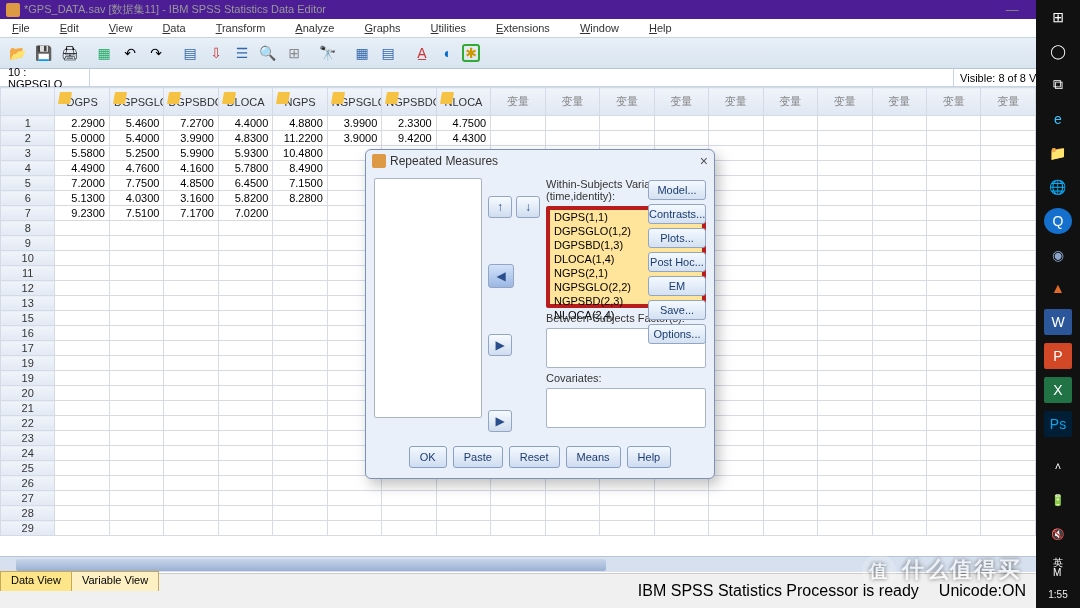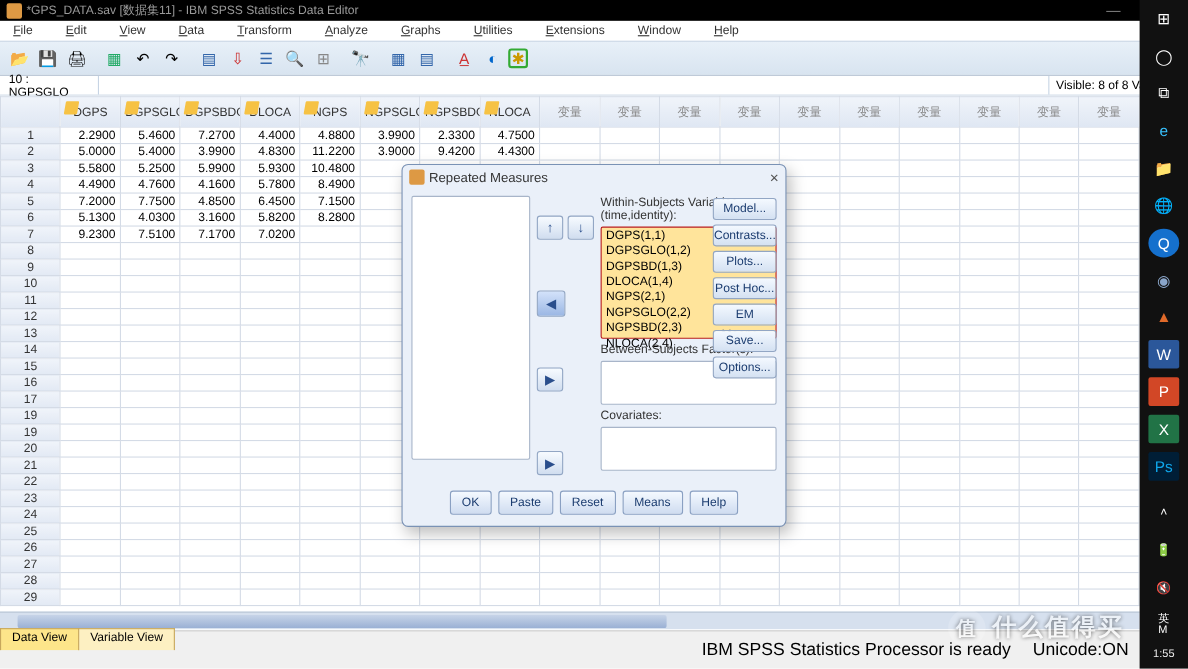--- a/index.html
+++ b/index.html
@@ -1,17 +1,17 @@
 <!DOCTYPE html>
 <html><head>
 <meta charset="utf-8">
 <style>
 * { box-sizing: border-box; margin: 0; padding: 0; font-family: "Segoe UI", Tahoma, sans-serif; }
 body { width: 1080px; height: 608px; background: #fff; overflow: hidden; position: relative; font-size: 11px; }
-.titlebar { height: 19px; background: #000000; display: flex; align-items: center; padding: 4px 6px; color: #999; font-size: 11px; gap: 43px; }
+.titlebar { height: 19px; background: #4c1d95; display: flex; align-items: center; padding: 4px 6px; color: #999; font-size: 11px; gap: 43px; }
 .titlebar .left { display: flex; align-items: center; gap: 4px; }
 .titlebar .right { margin-left: auto; display: flex; gap: 18px; color: #888; font-size: 13px; }
 .menubar { height: 18px; background: #fff; display: flex; align-items: center; padding: 0 4px; gap: 14px; color: #333; font-size: 11px; }
 .menubar span { padding: 1px 8px; }
 .menubar span u { text-decoration: underline; }
 .toolbar { height: 32px; background: linear-gradient(#e8f0f8,#d8e4f0); border-top: 1px solid #c7d4e4; border-bottom: 1px solid #b8c5d4; display: flex; align-items: center; padding: 0 6px; gap: 2px; }
 .tb-ico { width: 24px; height: 24px; border-radius: 2px; display: flex; align-items: center; justify-content: center; font-size: 14px; }
 .tb-sep { width: 6px; }
 .celladdr { height: 18px; border-bottom: 1px solid #c7d4e4; display: flex; align-items: center; font-size: 11px; }
 .celladdr .addr { width: 90px; padding: 0 8px; border-right: 1px solid #c7d4e4; height: 100%; display: flex; align-items: center; }
@@ -36,21 +36,21 @@
 .dialog { position: absolute; left: 365px; top: 149px; width: 350px; background: #eaf0f9; border: 1px solid #7a92b5; border-radius: 6px; box-shadow: 4px 6px 14px rgba(0,0,0,.25); display: flex; flex-direction: column; }
 .dialog .caption { height: 22px; display: flex; align-items: center; padding: 0 6px; font-size: 12px; color: #333; }
 .dialog .caption .x { margin-left: auto; font-size: 14px; color: #555; cursor: pointer; }
 .dialog .body { padding: 6px 8px 8px; display: flex; gap: 6px; }
 .srcbox { width: 108px; height: 240px; background: #fff; border: 1px solid #a8b5c9; border-radius: 2px; }
 .midsect { display:flex; gap:4px; }
 .arrowbtn { width: 24px; height: 22px; background: linear-gradient(#f7fbff,#d0ddef); border: 1px solid #92a6c4; border-radius: 3px; display: flex; align-items: center; justify-content: center; color: #2a4e8c; font-size: 12px; cursor: pointer; }
 .arrowbtn.big { width: 26px; height: 24px; background: linear-gradient(#d3e2fa,#9bb7e4); }
 .rightcol { flex: 1; display: flex; flex-direction: column; gap: 4px; font-size: 11px; }
 .lbl { color: #333; }
-.wsbox { background: #fff; border: 1px solid #b91c1c; border-radius: 2px; font-size: 11px; }
+.wsbox { background: #fff; border: 4px solid #b91c1c; border-radius: 2px; font-size: 11px; }
 .wsbox.highlight { background: #ffe49b; }
 .wsbox .item { padding: 1px 4px; }
 .bsbox { height: 40px; background: #fff; border: 1px solid #a8b5c9; border-radius: 2px; }
 .sidebtns { position: absolute; right: 8px; top: 30px; width: 58px; display: flex; flex-direction: column; gap: 4px; }
 .sbtn { height: 20px; background: linear-gradient(#f4f9ff,#d4e1f2); border: 1px solid #92a6c4; border-radius: 3px; font-size: 11px; text-align: center; line-height: 18px; color: #1c3d70; cursor: pointer; }
 .dlg-actions { display: flex; justify-content: center; gap: 6px; padding: 6px 0 10px; }
 .dbtn { height: 22px; padding: 0 10px; background: linear-gradient(#f4f9ff,#cfdcf0); border: 1px solid #8aa0c2; border-radius: 3px; font-size: 11px; color: #1c3d70; cursor: pointer; }
 
 .wintask { position: absolute; right: 0; top: 0; width: 44px; height: 608px; background: #111; display: flex; flex-direction: column; align-items: center; gap: 8px; padding-top: 4px; color: #fff; font-size: 14px; }
 .wico { width: 28px; height: 28px; display:flex; align-items:center; justify-content:center; border-radius:2px; }
@@ -391,41 +391,20 @@
           <td></td>
           <td></td>
           <td></td>
           <td></td>
           <td></td>
           <td></td>
           <td></td>
         </tr>
         <tr>
           <th class="rowh">13</th>
-          <td></td>
-          <td></td>
-          <td></td>
-          <td></td>
-          <td></td>
-          <td></td>
-          <td></td>
-          <td></td>
-          <td></td>
-          <td></td>
-          <td></td>
-          <td></td>
-          <td></td>
-          <td></td>
-          <td></td>
-          <td></td>
-          <td></td>
-          <td></td>
-        </tr>
-        <tr>
-          <th class="rowh">14</th>
           <td></td>
           <td></td>
           <td></td>
           <td></td>
           <td></td>
           <td></td>
           <td></td>
           <td></td>
           <td></td>
           <td></td>

